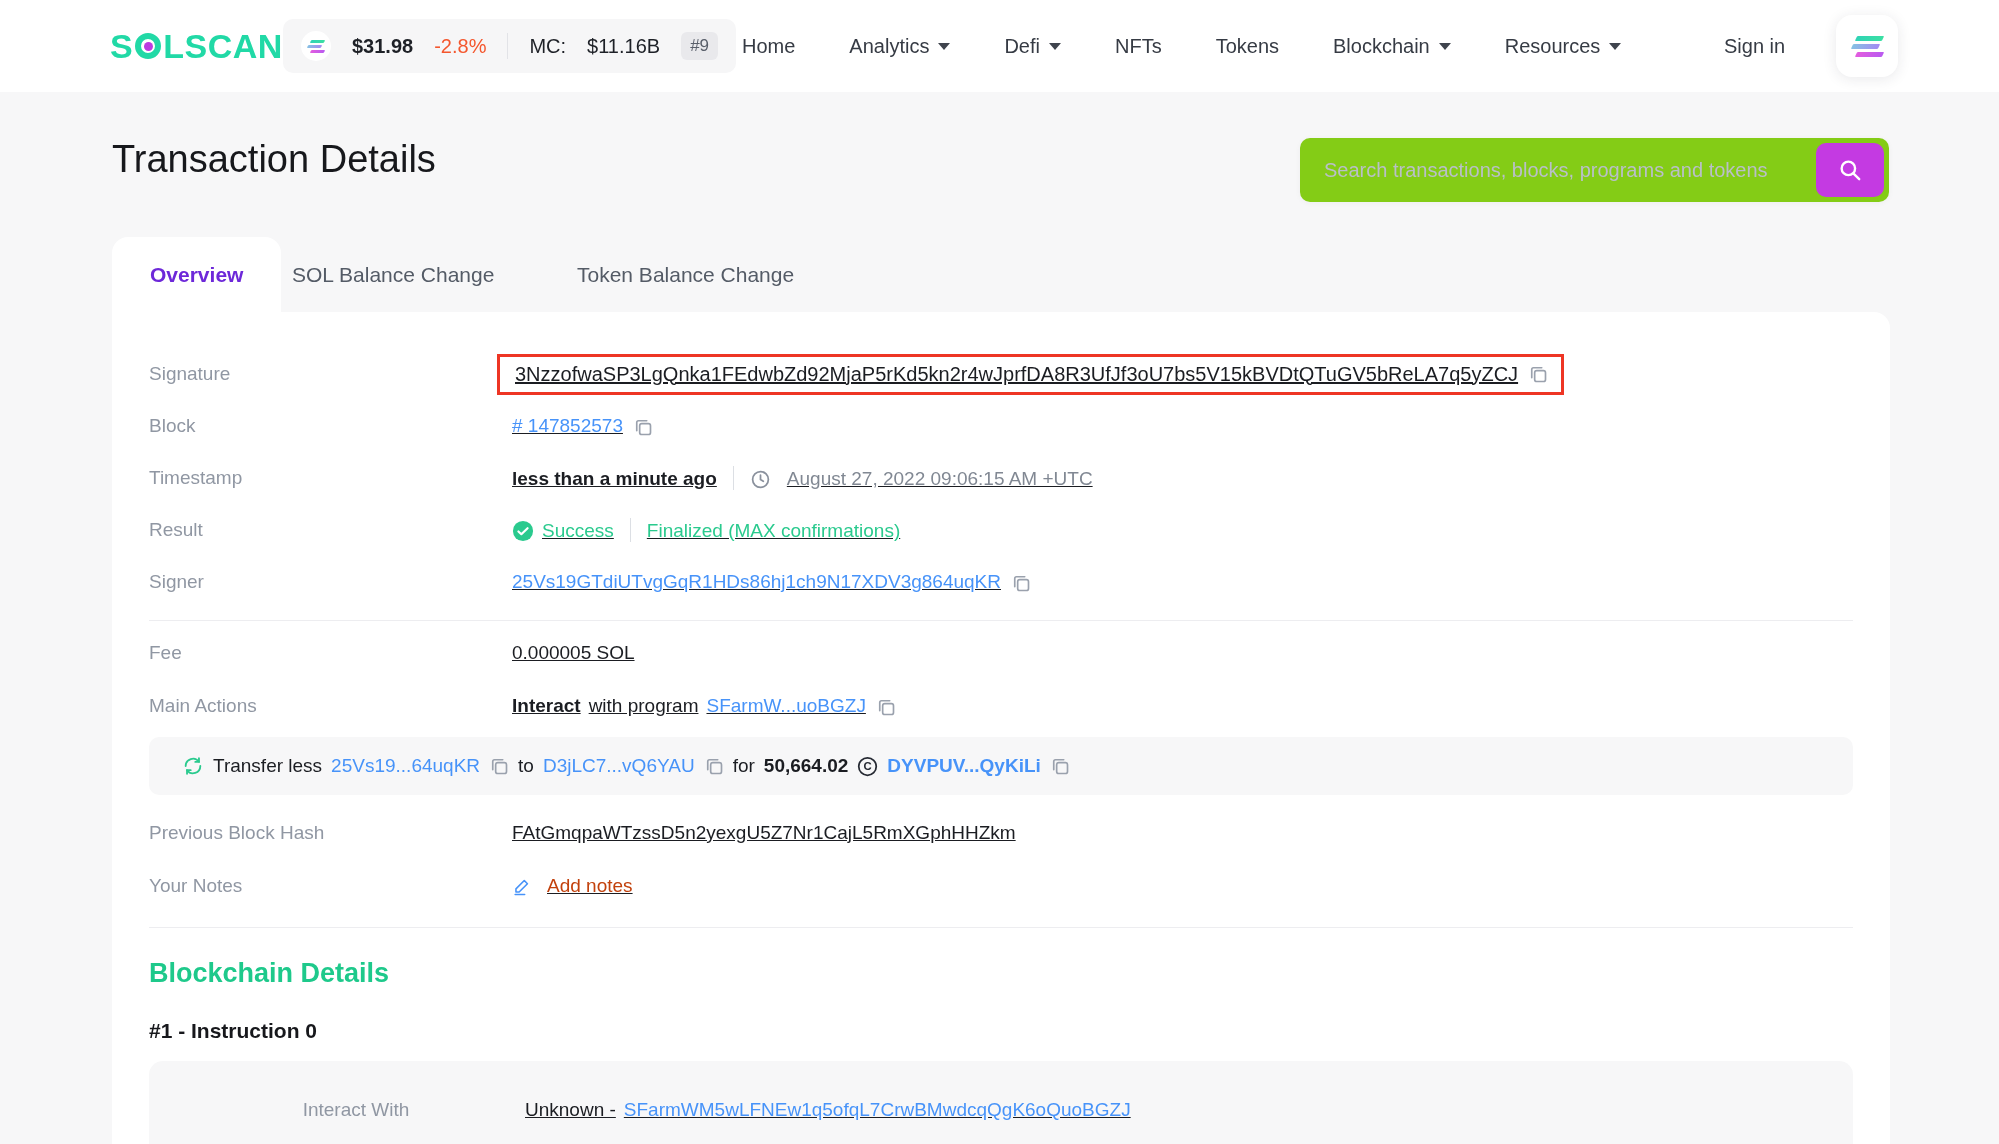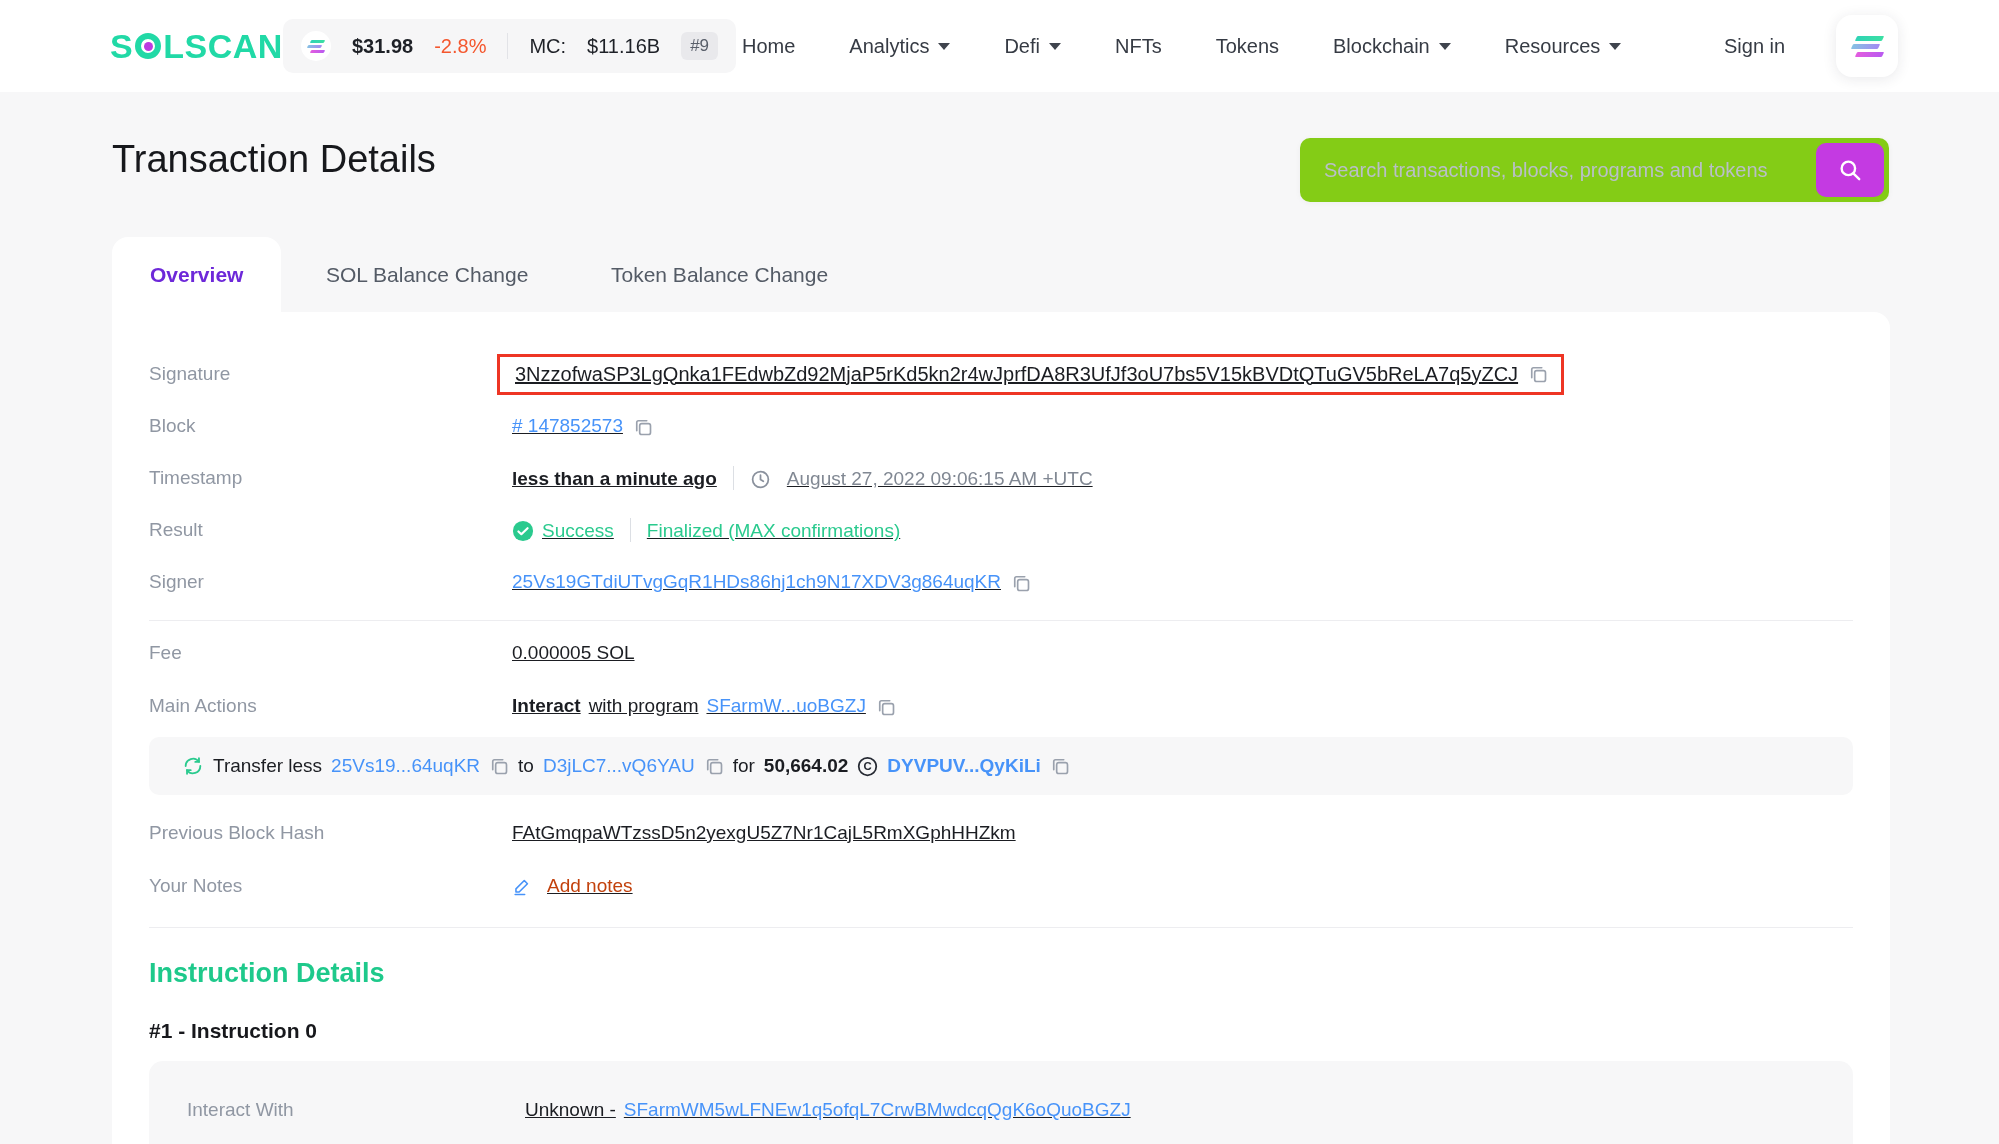--- a/index.html
+++ b/index.html
@@ -35,21 +35,21 @@
 
   
   .page-title { position:absolute; left:112px; top:138px; font-size:38px; font-weight:400; color:#17181c; }
   .search-wrap { position:absolute; left:1300px; top:138px; width:589px; height:64px; background:#84cc16; border-radius:10px; box-shadow:0 1px 6px rgba(30,30,50,.04); }
   .search-input { position:absolute; left:0; top:0; width:505px; height:64px; border:none; outline:none; background:transparent; padding:0 0 0 24px; font-size:20px; color:#30343c; font-family:"Liberation Sans","DejaVu Sans",sans-serif; }
   .search-input::placeholder { color:#b9bfc9; }
   .search-btn { position:absolute; right:5px; top:5px; width:68px; height:54px; background:#c43ae2; border:none; border-radius:10px; display:flex; align-items:center; justify-content:center; cursor:pointer; }
 
   
   .tab-active { position:absolute; left:112px; top:237px; height:75px; background:#ffffff; border-radius:16px 16px 0 0; padding:0 38px; display:flex; align-items:center; font-size:21px; font-weight:700; color:#6d28d9; cursor:pointer; z-index:5; }
-  .tab { position:absolute; top:237px; height:75px; display:flex; align-items:center; font-size:21px; color:#545b66; cursor:pointer;margin-left:34px; }
+  .tab { position:absolute; top:237px; height:75px; display:flex; align-items:center; font-size:21px; color:#545b66; cursor:pointer; }
   .tab-2 { left:292px; }
   .tab-3 { left:577px; }
 
   
   .card { position:absolute; left:112px; top:312px; width:1778px; height:980px; background:#ffffff; border-radius:0 16px 16px 16px; padding:0 37px; }
   .drow { display:flex; align-items:center; }
   .dlabel { width:363px; flex-shrink:0; font-size:19px; color:#9097a3; }
   .dval { display:flex; align-items:flex-end; font-size:19px; color:#1b1d22;text-decoration:underline; }
   .row-sig { padding-top:36px; height:88px; align-items:center; }
   .row-std { height:52px; }
@@ -66,21 +66,21 @@
   .tsep { width:1px; height:24px; background:#dcdfe4; margin:0 16px; }
   .ts-rel { font-weight:600; color:#1b1d22; }
   .ts-abs { color:#818893; display:flex; align-items:center; gap:16px; }
   .success-txt { color:#2aca8e; margin-left:8px; }
   .finalized-txt { color:#2aca8e; }
   .bold { font-weight:700; }
   .transfer-pill { margin-top:10px; height:58px; background:#f7f7f8; border-radius:10px; display:flex; align-items:center; padding-left:33px; gap:9px; font-size:19px; color:#1b1d22; }
   .sect-heading { margin-top:30px; font-size:27px; font-weight:800; color:#1ec98b; }
   .instr-title { margin-top:30px; font-size:21px; font-weight:700; color:#17181c; }
   .instr-box { margin-top:18px; height:170px; background:#f7f7f8; border-radius:14px; padding:38px 0 0 38px; }
-  .instr-box .dlabel { width:338px; }
+  .instr-box .dlabel { width:338px;text-align:center; }
   .gap8 { margin-left:8px; }
   .notes-link { display:flex; align-items:center; gap:16px; color:#c2410c; font-size:19px; cursor:pointer; }
 </style>
 </head>
 <body>
 
 <div class="navbar">
   <div class="logo">
     <span class="logo-text">
         <span>S</span>
@@ -302,21 +302,21 @@
             <path d="M15.5 4.5l4 4L9 19H5v-4z"></path>
             <path d="M4 22h12"></path>
           </svg>
         <span>Add notes</span>
       </span>
     </span>
   </div>
 
   <div class="hdivider2"></div>
 
-  <div class="sect-heading">Instruction Details</div>
+  <div class="sect-heading">Blockchain Details</div>
   <div class="instr-title">#1 - Instruction 0</div>
 
   <div class="instr-box">
     <div class="drow">
       <span class="dlabel">Interact With</span>
       <span class="dval">
         <span>Unknown -</span>
         <a class="link gap8">SFarmWM5wLFNEw1q5ofqL7CrwBMwdcqQgK6oQuoBGZJ</a>
       </span>
     </div>

